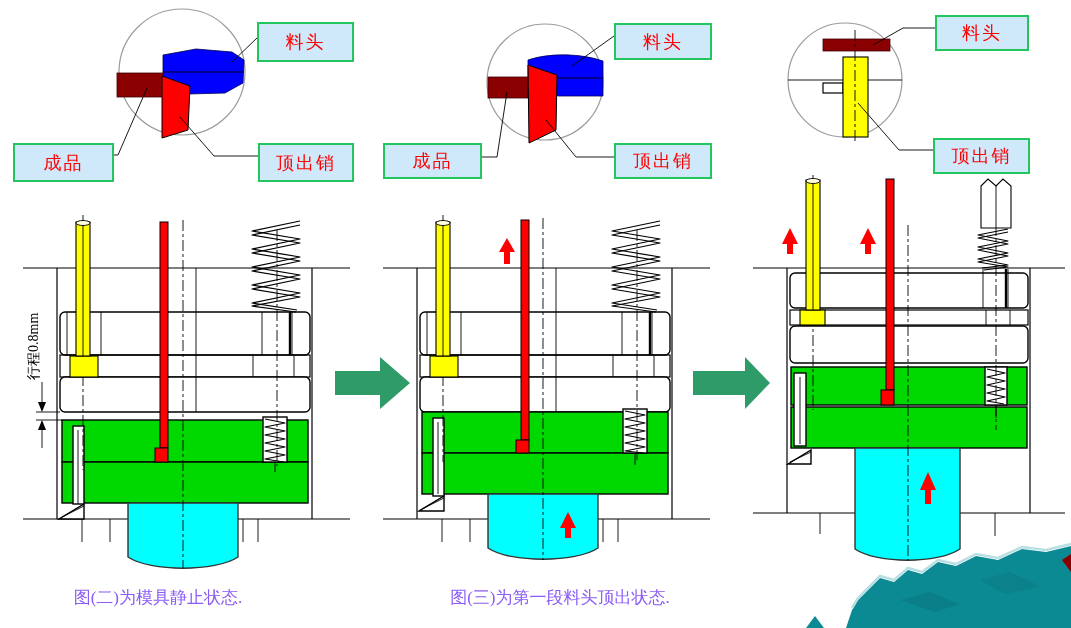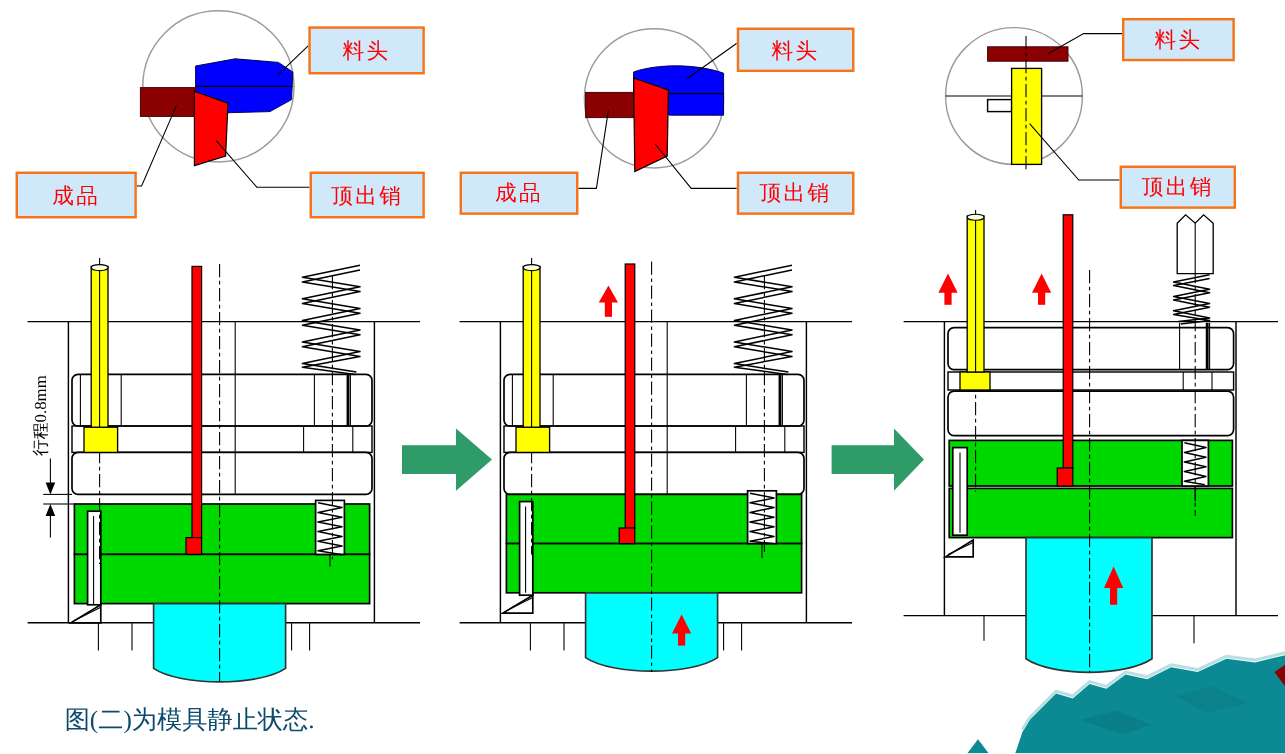--- a/index.html
+++ b/index.html
@@ -22,24 +22,24 @@
   .yellow{fill:var(--pin-yellow);stroke:#000;stroke-width:1.1;}
   .redpin{fill:var(--pin-red);stroke:#000;stroke-width:1;}
   .maroon{fill:var(--product-maroon);stroke:#40000a;stroke-width:0.8;}
   .blue{fill:var(--runner-blue);stroke:#000050;stroke-width:0.8;}
   .circ{fill:none;stroke:#9b9b9b;stroke-width:1.2;}
   .spring{stroke:#000;stroke-width:1.25;fill:none;stroke-linejoin:round;}
   .garrow{fill:var(--step-arrow-green);}
   .rarrow{fill:var(--motion-arrow-red);}
   .teal{fill:var(--decoration-teal);}
   .dimtext{font-size:14px;fill:#000;}
-  .lbl{position:absolute;z-index:2;border:2px solid #f97316;background:var(--label-box-fill);
+  .lbl{position:absolute;z-index:2;border:2px solid #22c55e;background:var(--label-box-fill);
        color:var(--label-text-red);display:flex;align-items:center;justify-content:center;
        font-size:18px;letter-spacing:2px;}
-  .cap{position:absolute;z-index:2;color:#0c4a6e;font-size:21px;text-align:center;white-space:nowrap;}
+  .cap{position:absolute;z-index:2;color:#8b5cf6;font-size:17px;text-align:center;white-space:nowrap;}
 </style>
 </head>
 <body>
 
 <div id="canvas">
 
 <svg id="draw" width="1071" height="628" viewBox="0 0 1071 628">
 
   <g>
     <path class="teal" d="M1071,546 L1046,552 L1022,549 L998,560 L976,556 L956,566 L938,562 L922,574 L908,570 L894,582 L880,578 L868,590 L858,600 L852,610 L846,628 L1071,628 Z"></path>
@@ -247,14 +247,15 @@
 <div class="lbl" style="left:258px;top:143px;width:92px;height:35px">顶出销</div>
 
 <div class="lbl" style="left:614px;top:23px;width:94px;height:33px">料头</div>
 <div class="lbl" style="left:383px;top:143px;width:95px;height:32px">成品</div>
 <div class="lbl" style="left:614px;top:143px;width:94px;height:32px">顶出销</div>
 
 <div class="lbl" style="left:935px;top:15px;width:90px;height:32px">料头</div>
 <div class="lbl" style="left:933px;top:138px;width:93px;height:32px">顶出销</div>
 
 <div class="cap" style="left:28px;top:586px;width:260px">图(二)为模具静止状态.</div>
+<div class="cap" style="left:410px;top:586px;width:300px">图(三)为第一段料头顶出状态.</div>
 
 </div>
 
 </body></html>

